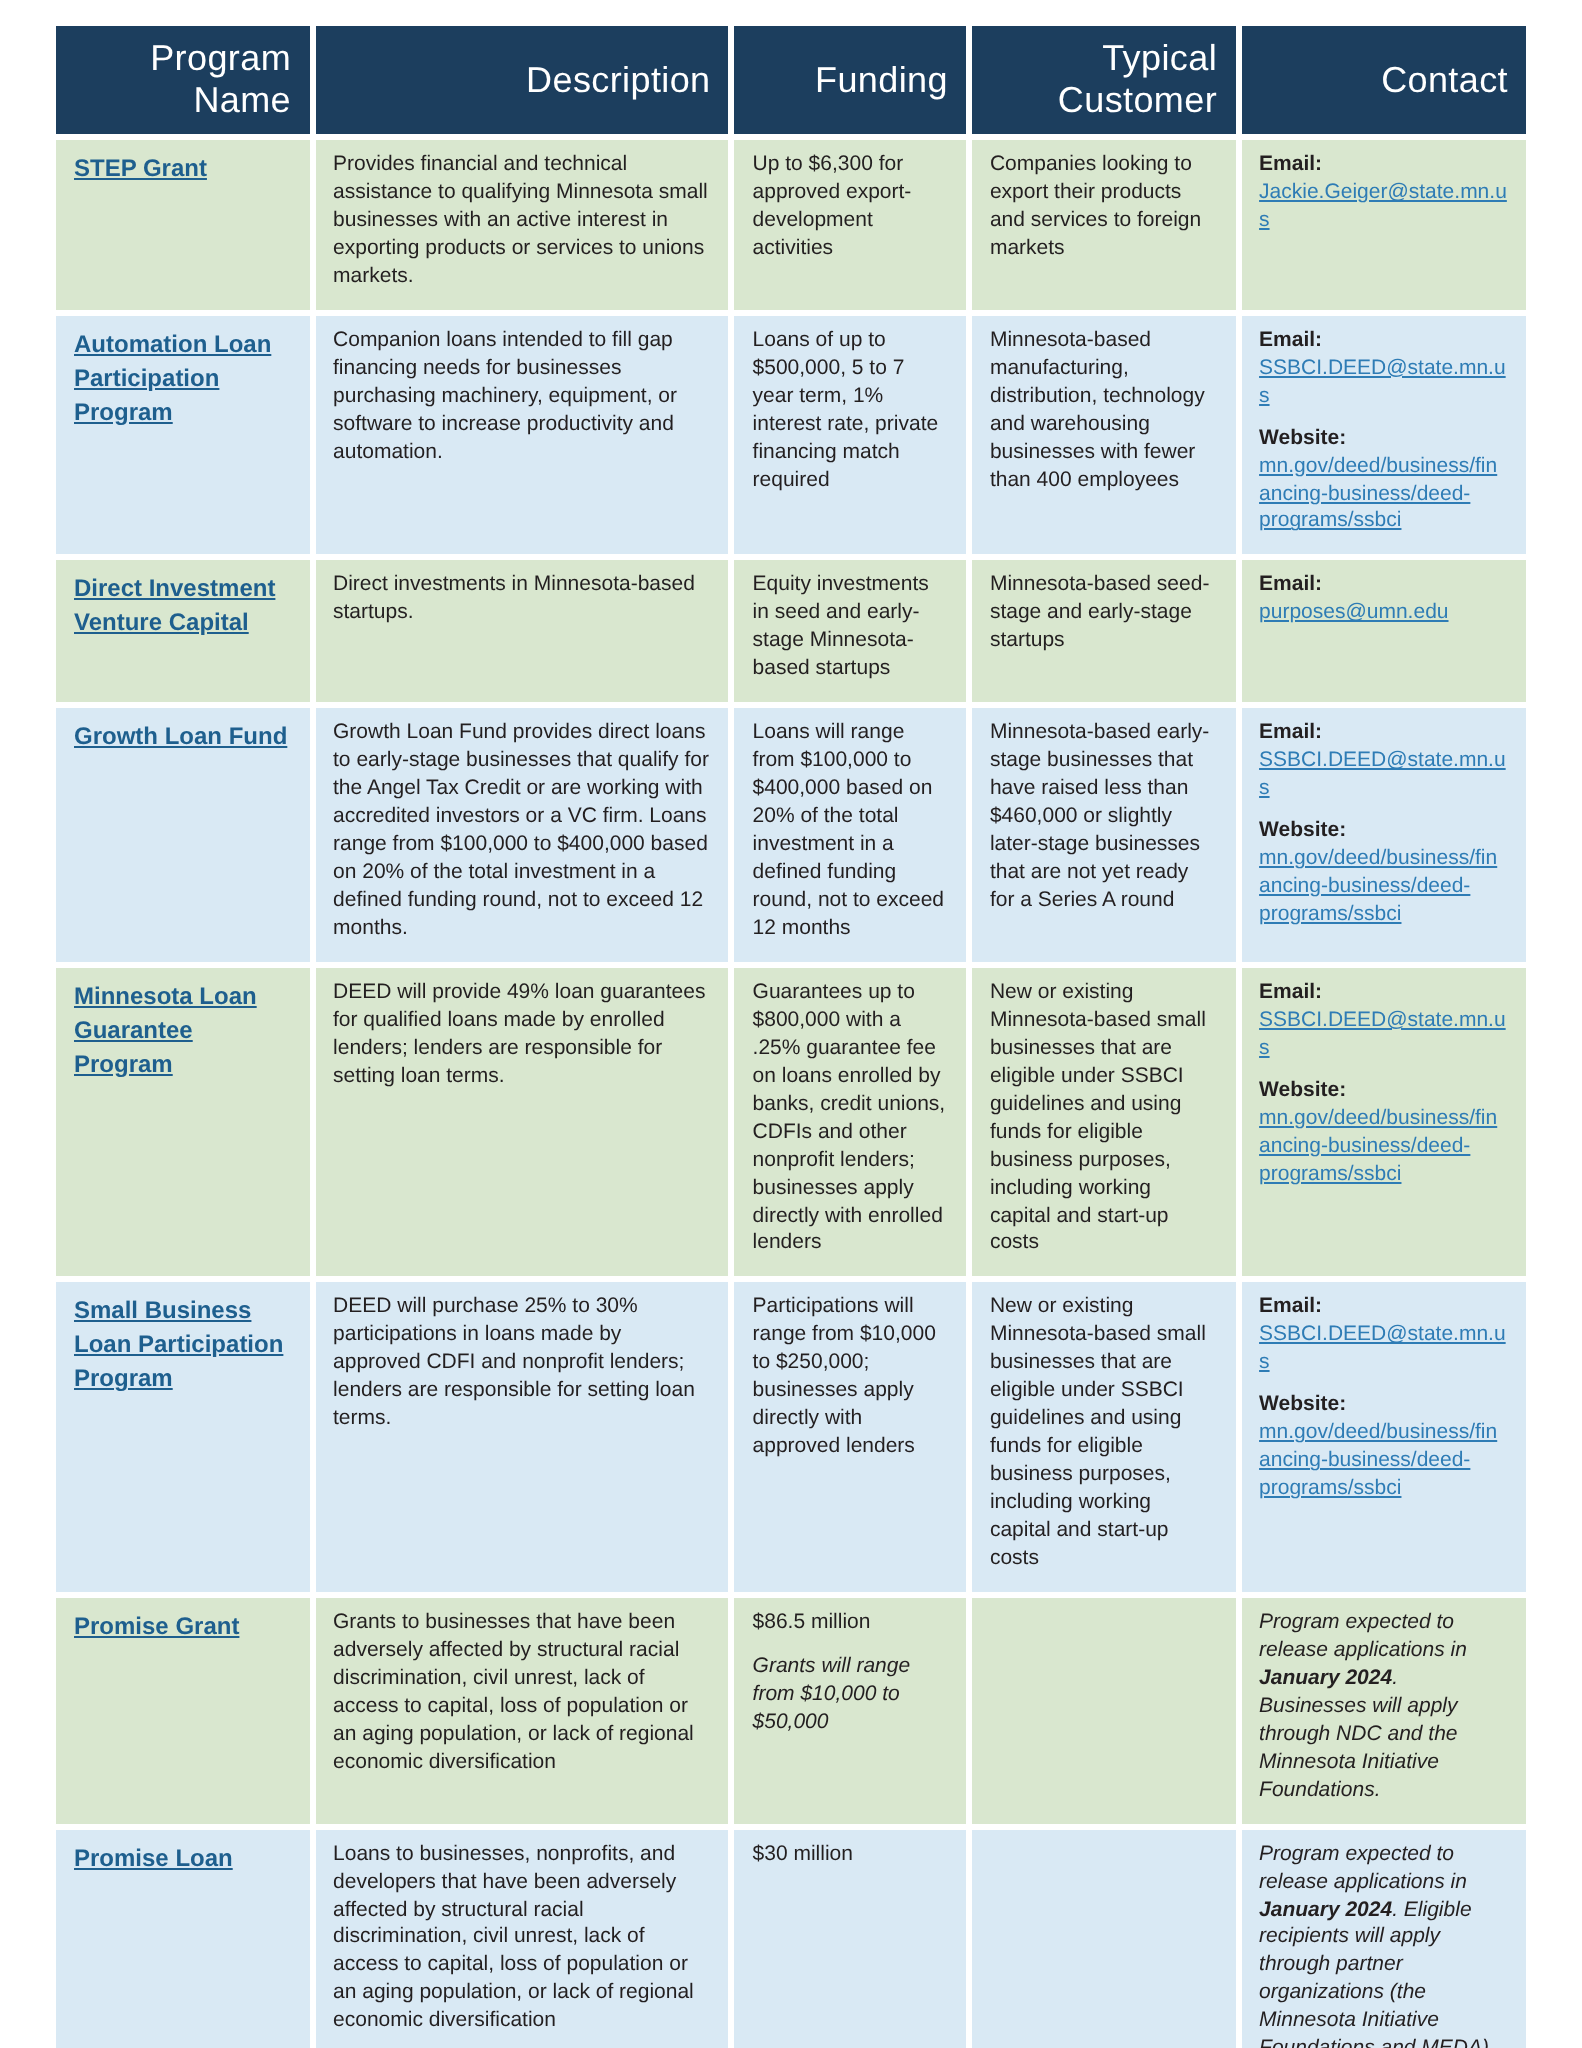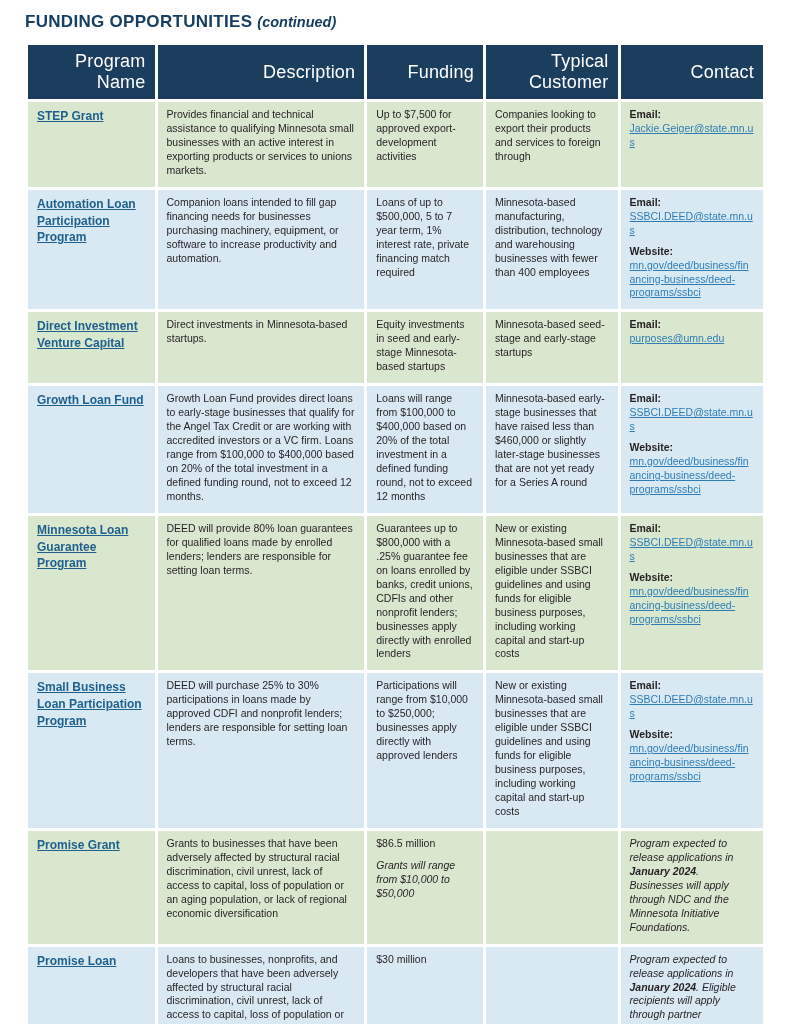--- a/index.html
+++ b/index.html
@@ -26,24 +26,20 @@
   .c-label{font-weight:bold;}
   .c-gap{margin-top:7px;}
   .f-note{font-style:italic;margin-top:8px;}
   .note{font-style:italic;}
 </style>
 </head>
 <body>
 
 <div class="page">
 
-  <h1>
-    <span>FUNDING OPPORTUNITIES</span>
-    <span class="cont">(continued)</span>
-  </h1>
 
   <table class="funding">
     <colgroup>
       <col style="width:17.5%">
         <col style="width:28.6%">
         <col style="width:16%">
         <col style="width:18.2%">
         <col style="width:19.7%">
     </colgroup>
     <thead>
@@ -53,23 +49,23 @@
           <th>Funding</th>
           <th>Typical Customer</th>
           <th>Contact</th>
         </tr>
     </thead>
     <tbody id="funding-body">
         <tr class="g">
           <td><a class="prog-link">STEP Grant</a></td>
           <td>Provides financial and technical assistance to qualifying Minnesota small businesses with an active interest in exporting products or services to unions markets.</td>
           <td>
-            <div>Up to $7,500 for approved export-development activities</div>
+            <div>Up to $6,300 for approved export-development activities</div>
           </td>
-          <td>Companies looking to export their products and services to foreign through</td>
+          <td>Companies looking to export their products and services to foreign markets</td>
           <td>
             <div class="c-label">Email:</div>
             <div><a class="link">Jackie.Geiger@state.mn.us</a></div>
           </td>
         </tr>
         <tr class="b">
           <td><a class="prog-link">Automation Loan Participation Program</a></td>
           <td>Companion loans intended to fill gap financing needs for businesses purchasing machinery, equipment, or software to increase productivity and automation.</td>
           <td>
             <div>Loans of up to $500,000, 5 to 7 year term, 1% interest rate, private financing match required</div>
@@ -103,21 +99,21 @@
           <td>Minnesota-based early-stage businesses that have raised less than $460,000 or slightly later-stage businesses that are not yet ready for a Series A round</td>
           <td>
             <div class="c-label">Email:</div>
             <div><a class="link">SSBCI.DEED@state.mn.us</a></div>
             <div class="c-label c-gap">Website:</div>
             <div><a class="link">mn.gov/deed/business/financing-business/deed-programs/ssbci</a></div>
           </td>
         </tr>
         <tr class="g">
           <td><a class="prog-link">Minnesota Loan Guarantee Program</a></td>
-          <td>DEED will provide 80% loan guarantees for qualified loans made by enrolled lenders; lenders are responsible for setting loan terms.</td>
+          <td>DEED will provide 49% loan guarantees for qualified loans made by enrolled lenders; lenders are responsible for setting loan terms.</td>
           <td>
             <div>Guarantees up to $800,000 with a .25% guarantee fee on loans enrolled by banks, credit unions, CDFIs and other nonprofit lenders; businesses apply directly with enrolled lenders</div>
           </td>
           <td>New or existing Minnesota-based small businesses that are eligible under SSBCI guidelines and using funds for eligible business purposes, including working capital and start-up costs</td>
           <td>
             <div class="c-label">Email:</div>
             <div><a class="link">SSBCI.DEED@state.mn.us</a></div>
             <div class="c-label c-gap">Website:</div>
             <div><a class="link">mn.gov/deed/business/financing-business/deed-programs/ssbci</a></div>
           </td>

